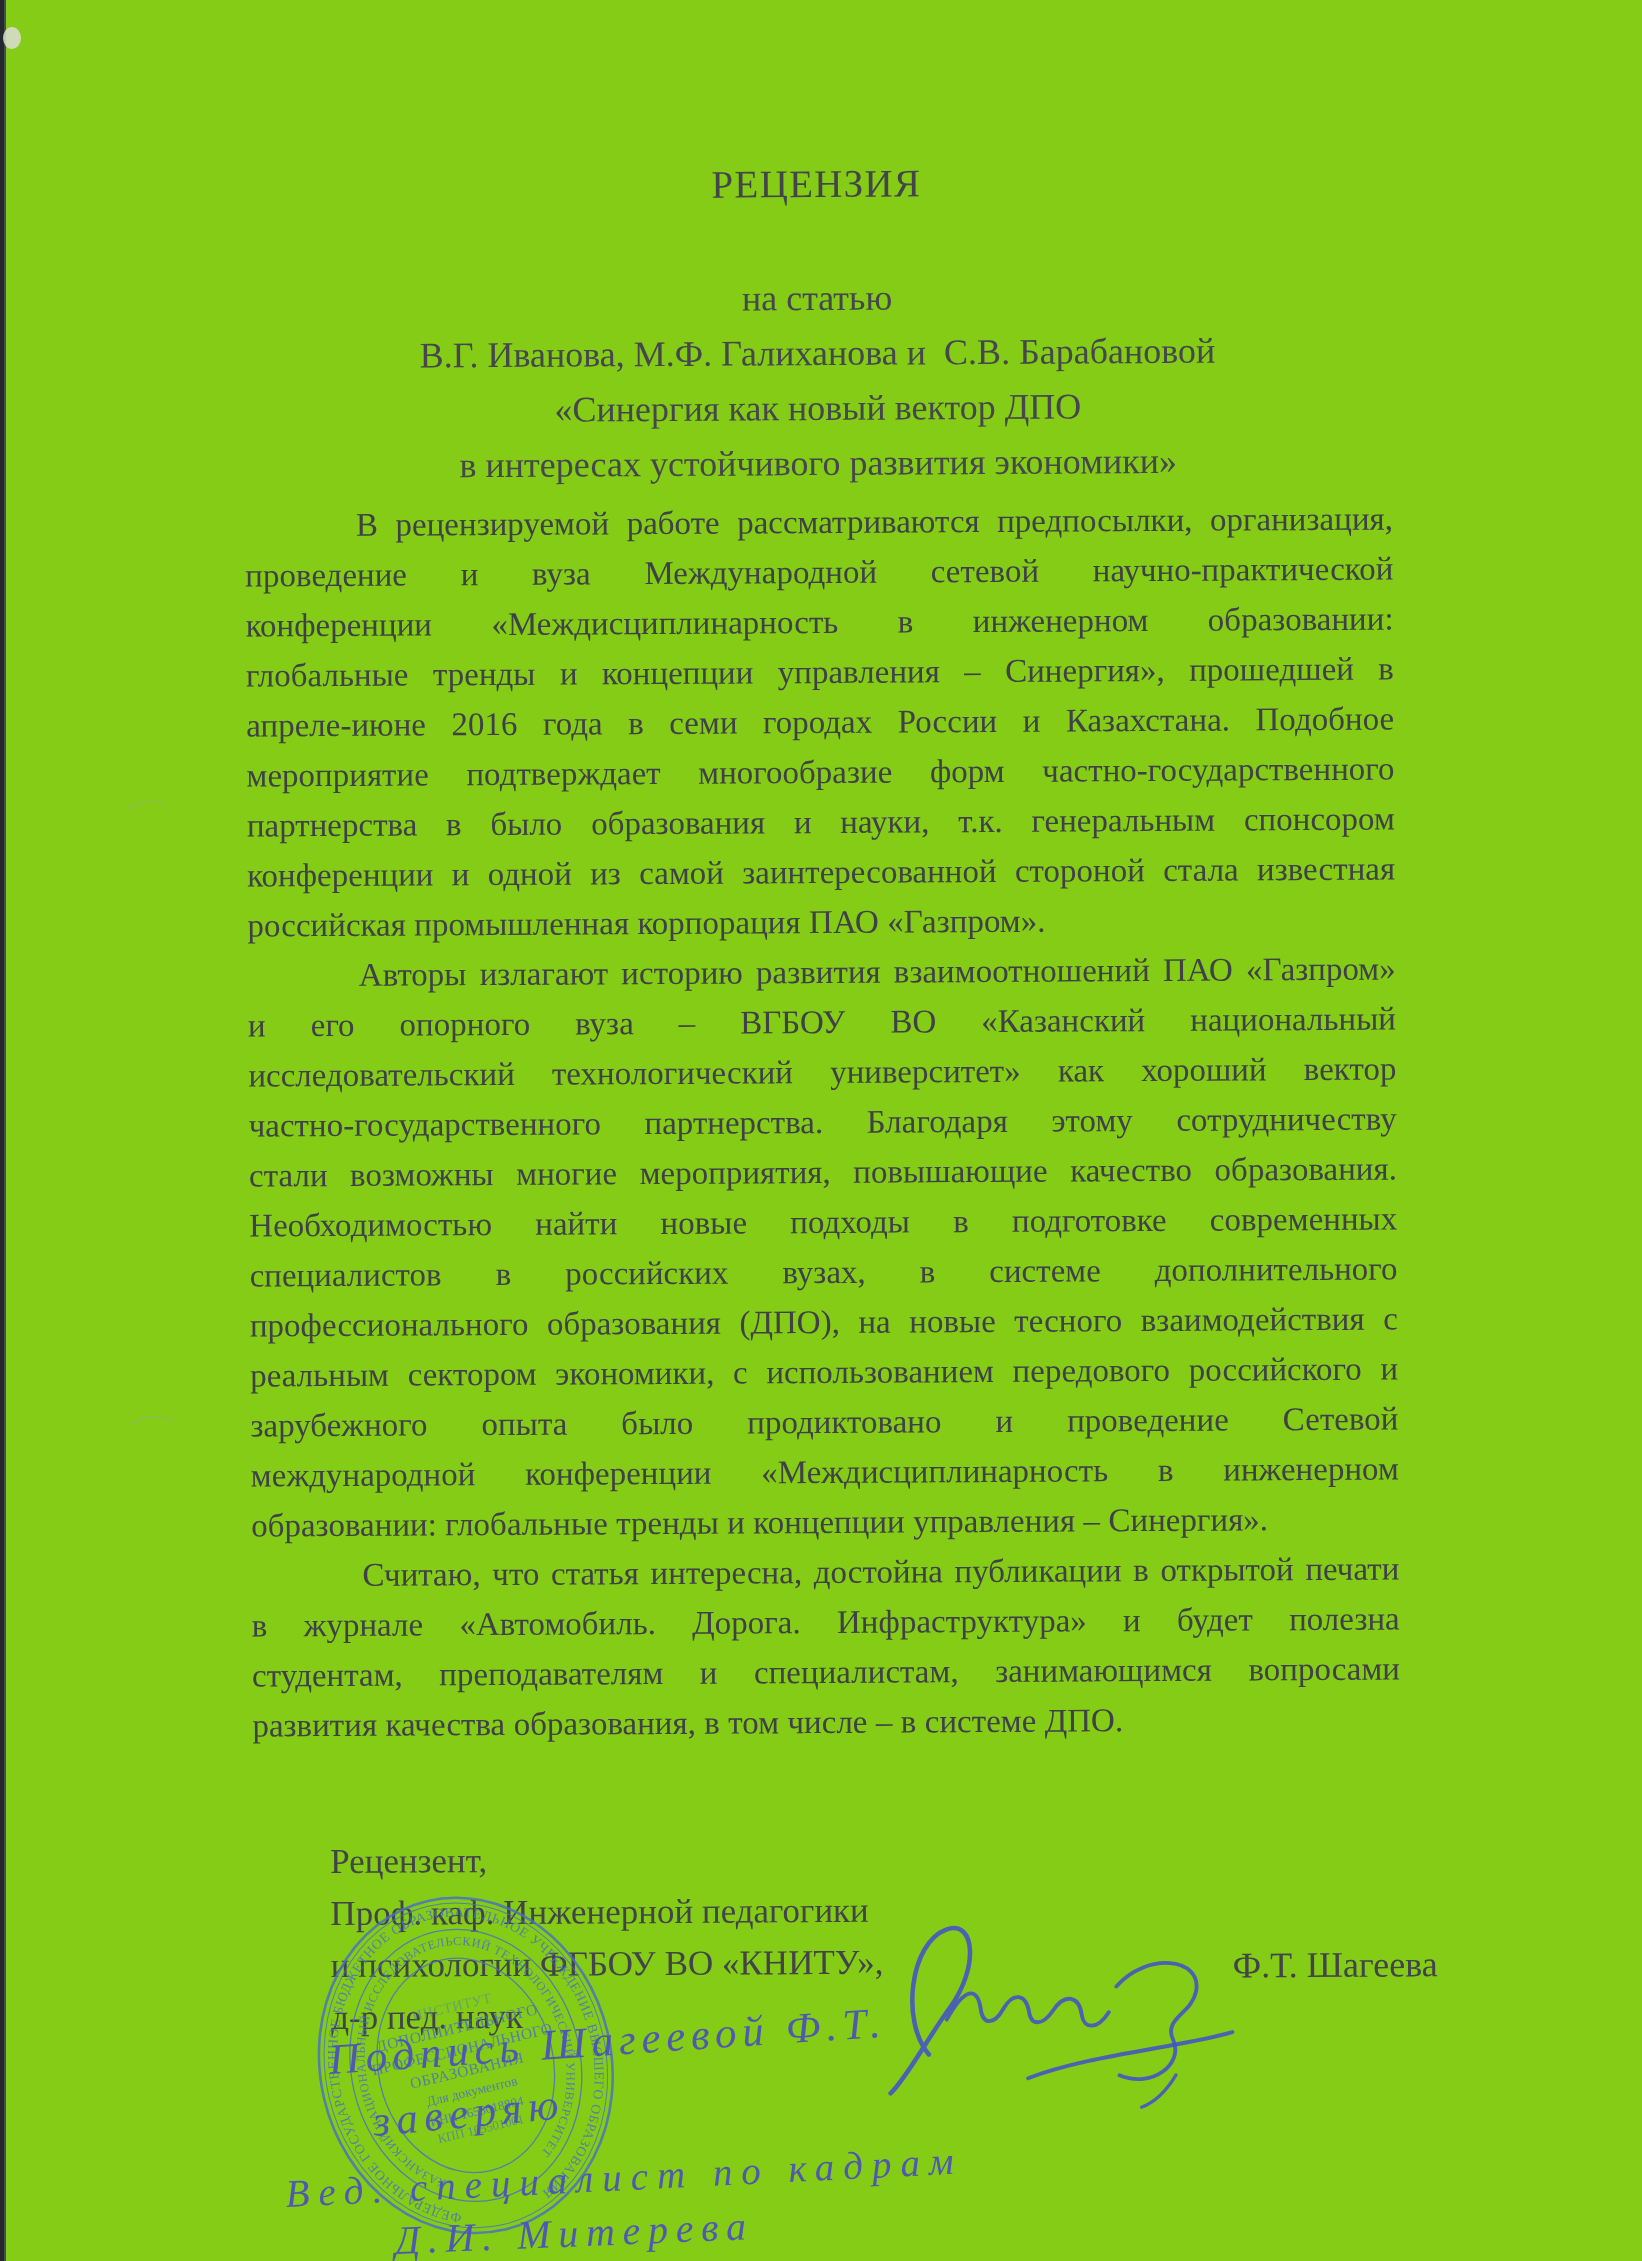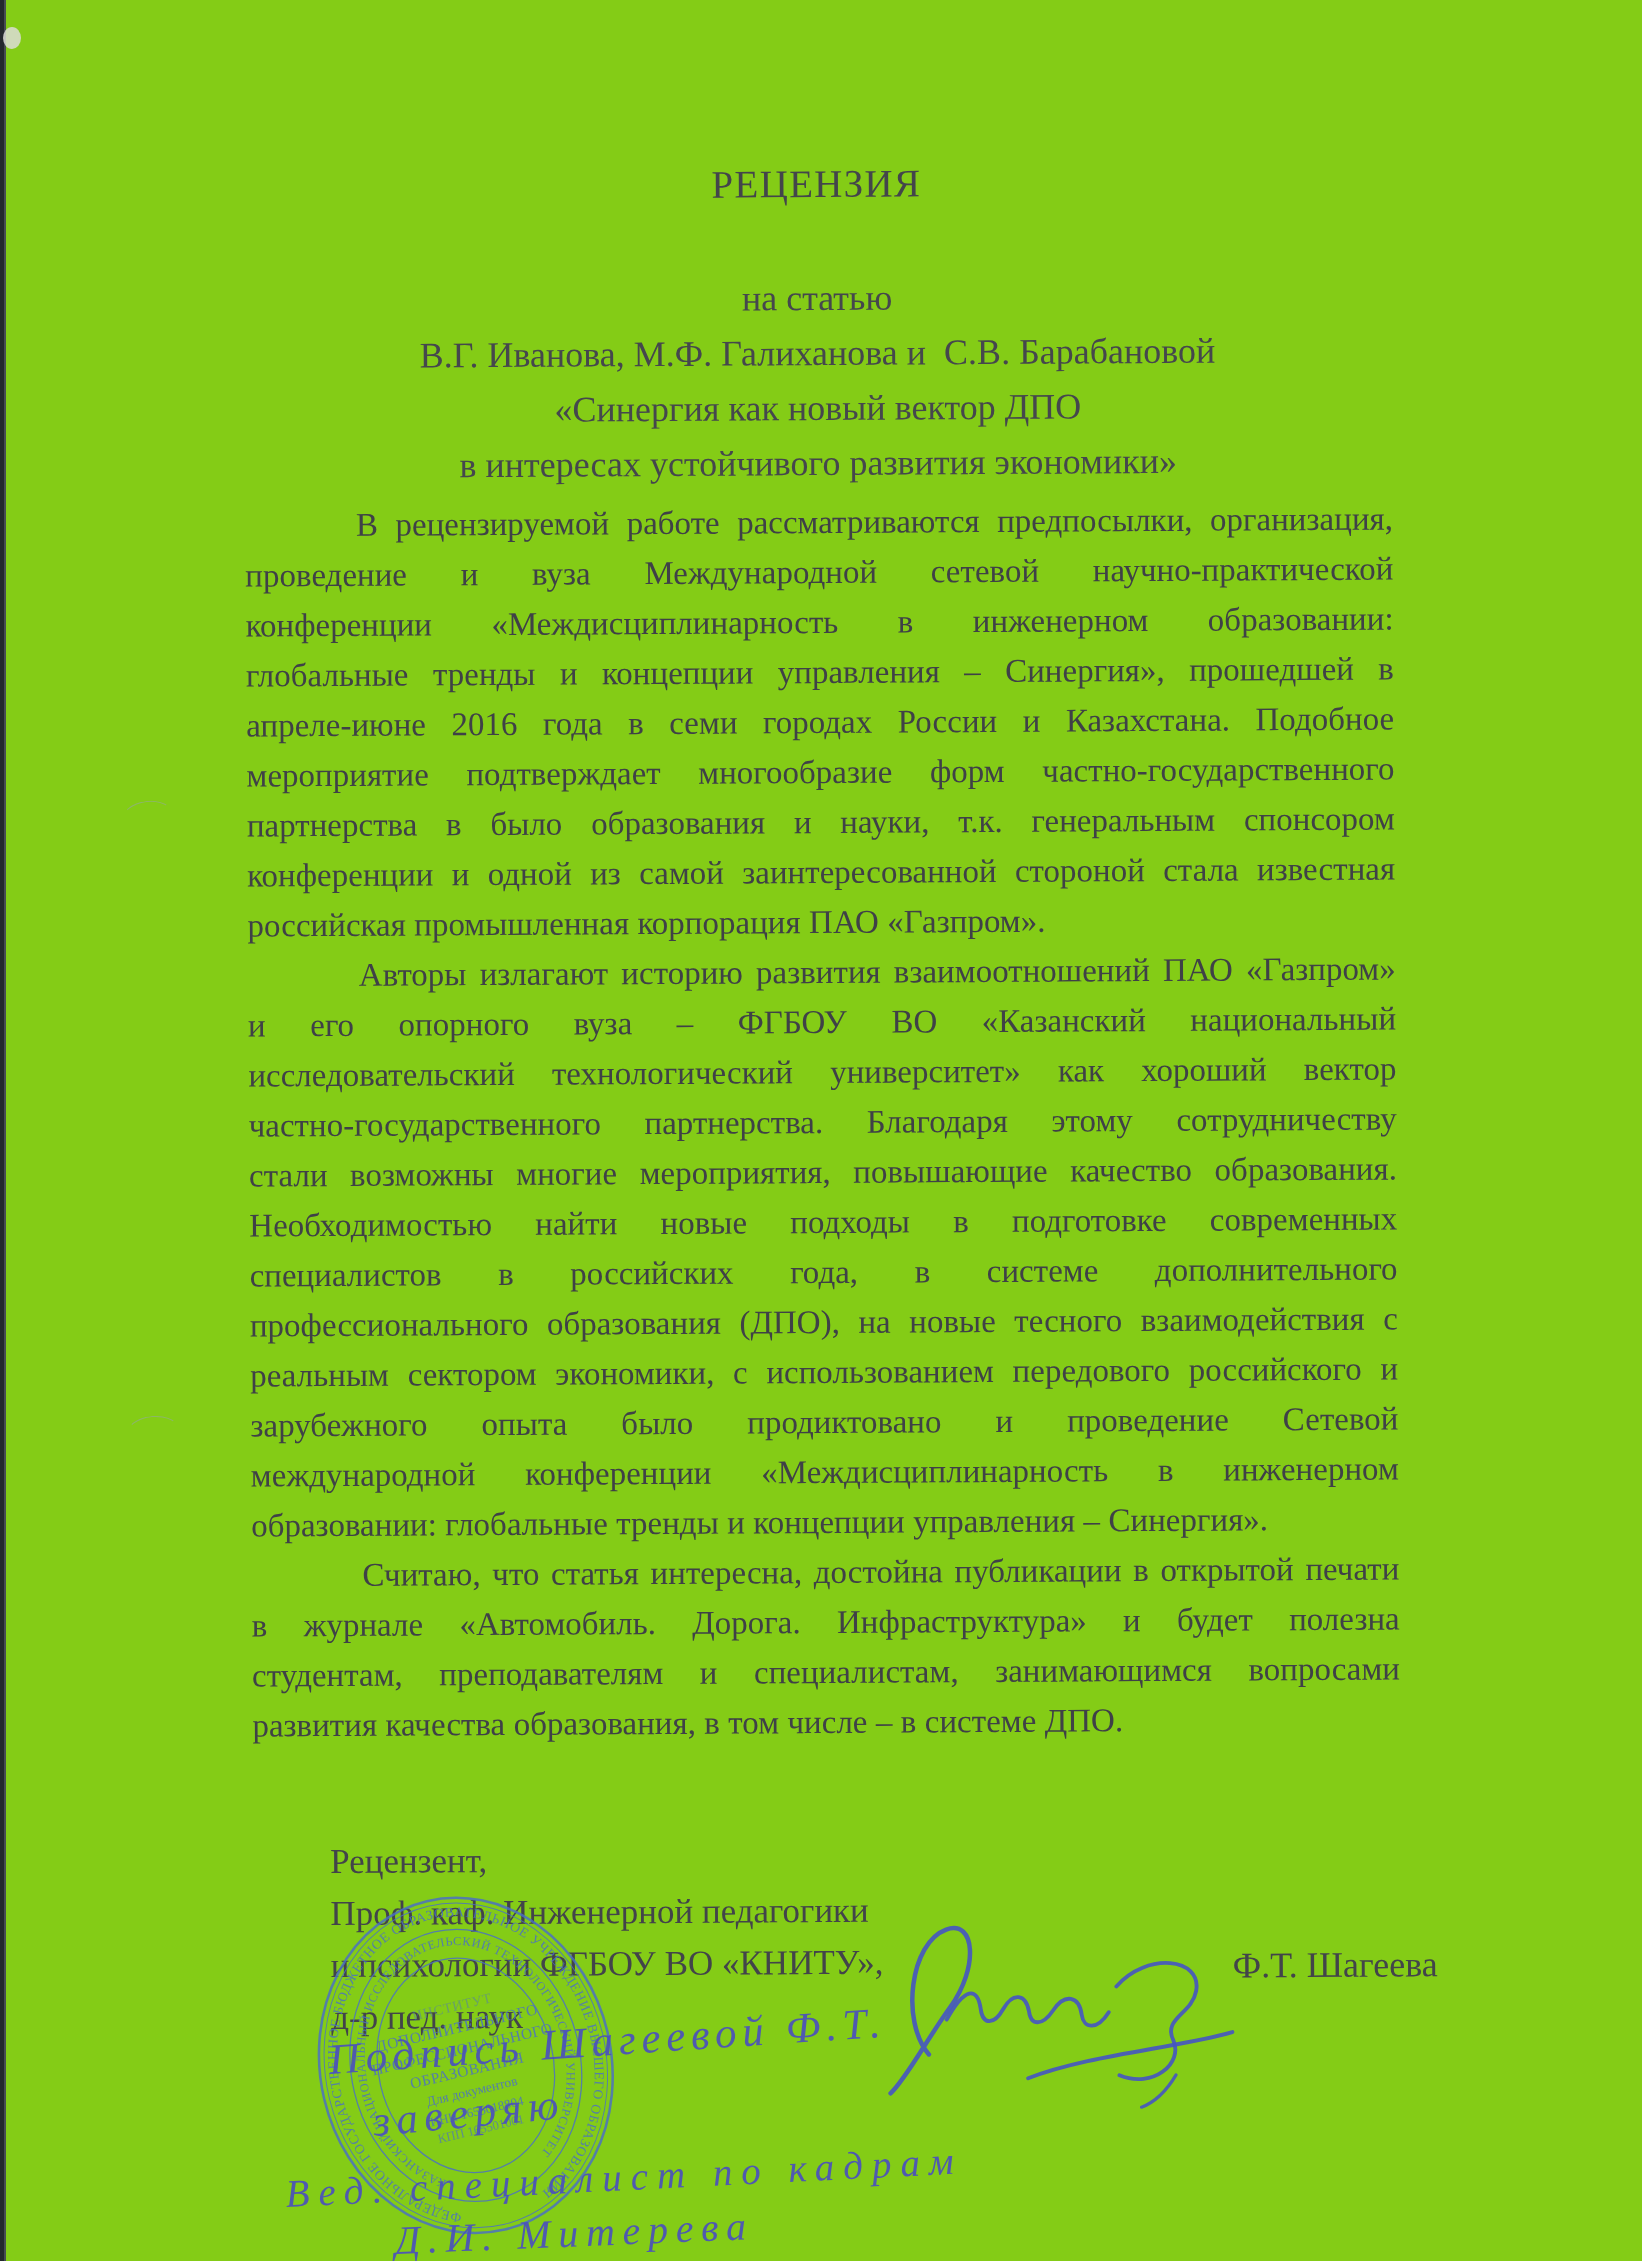--- a/index.html
+++ b/index.html
@@ -157,21 +157,21 @@
           <span>взаимоотношений</span>
           <span>ПАО</span>
           <span>«Газпром»</span>
         </div>
         <div class="bline">
           <span>и</span>
           <span>его</span>
           <span>опорного</span>
           <span>вуза</span>
           <span>–</span>
-          <span>ФГБОУ</span>
+          <span>ВГБОУ</span>
           <span>ВО</span>
           <span>«Казанский</span>
           <span>национальный</span>
         </div>
         <div class="bline">
           <span>исследовательский</span>
           <span>технологический</span>
           <span>университет»</span>
           <span>как</span>
           <span>хороший</span>
@@ -199,21 +199,21 @@
           <span>новые</span>
           <span>подходы</span>
           <span>в</span>
           <span>подготовке</span>
           <span>современных</span>
         </div>
         <div class="bline">
           <span>специалистов</span>
           <span>в</span>
           <span>российских</span>
-          <span>года,</span>
+          <span>вузах,</span>
           <span>в</span>
           <span>системе</span>
           <span>дополнительного</span>
         </div>
         <div class="bline">
           <span>профессионального</span>
           <span>образования</span>
           <span>(ДПО),</span>
           <span>на</span>
           <span>новые</span>

